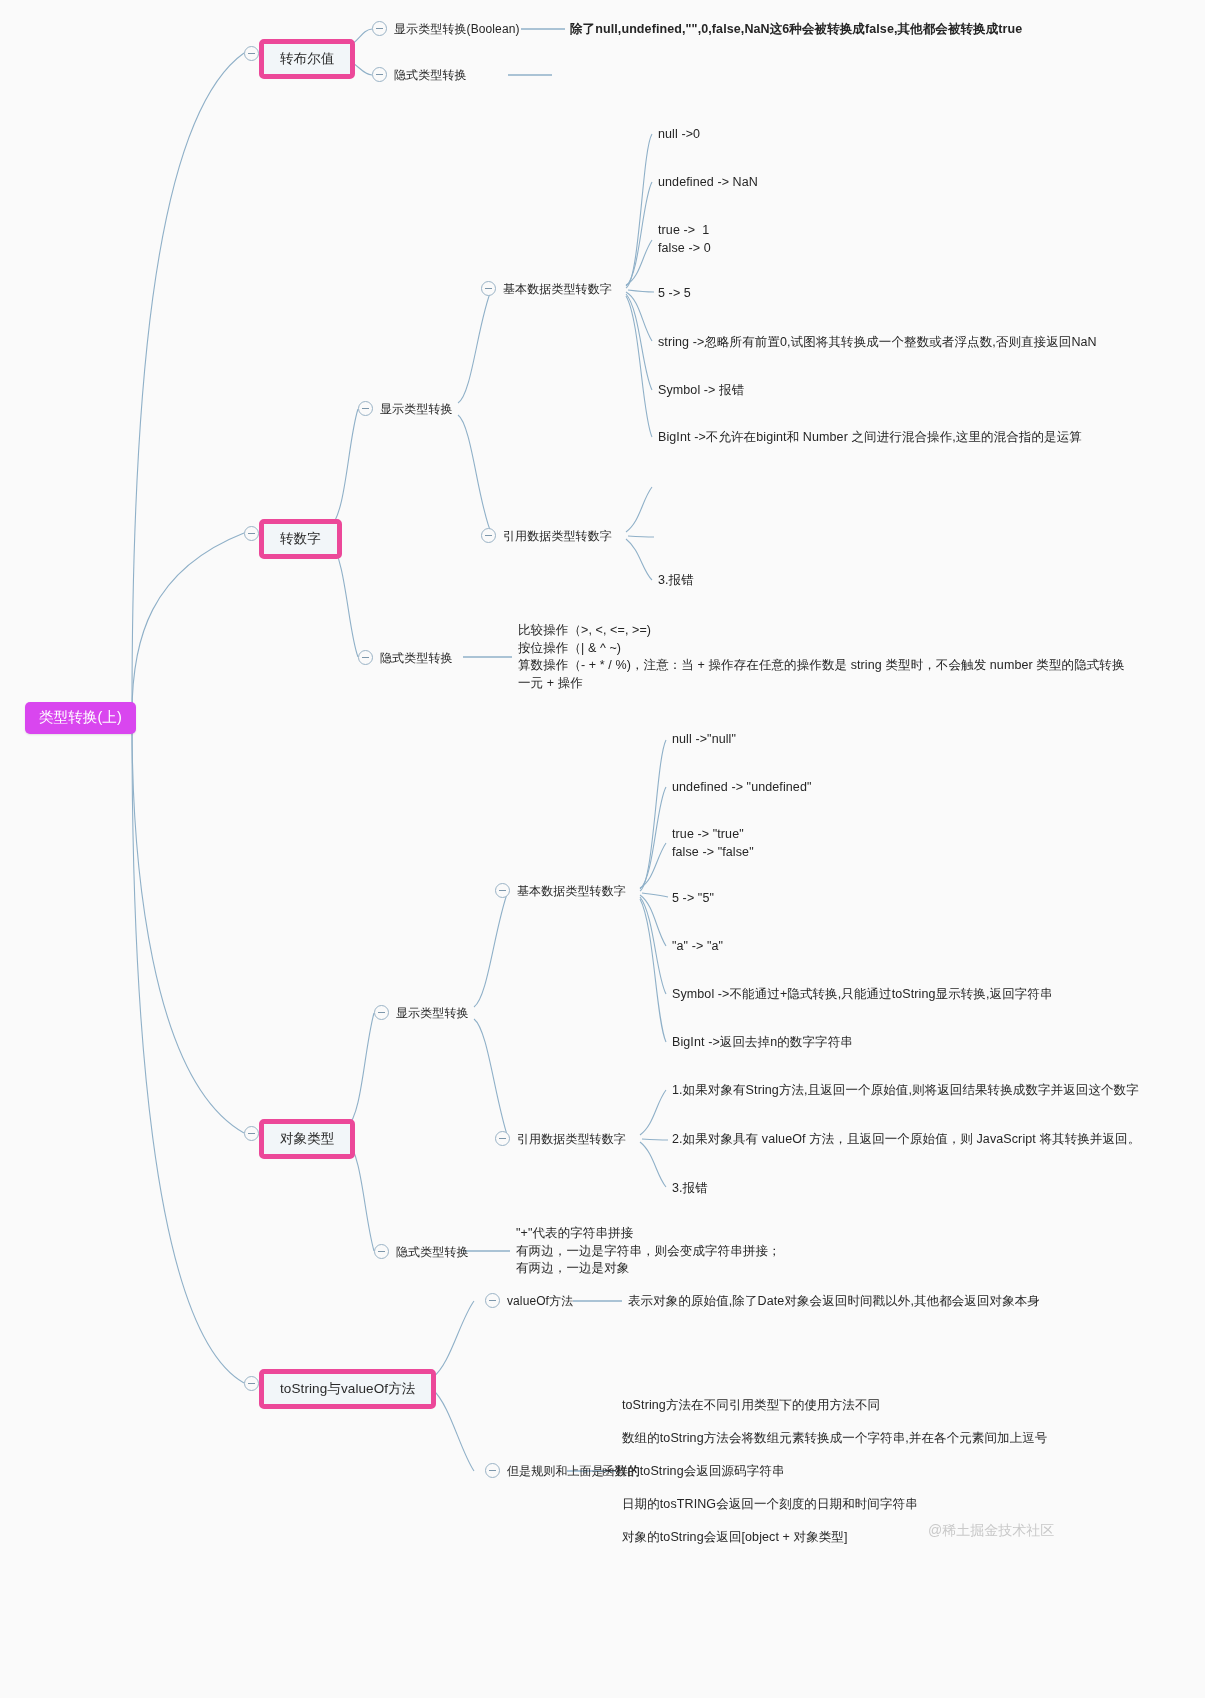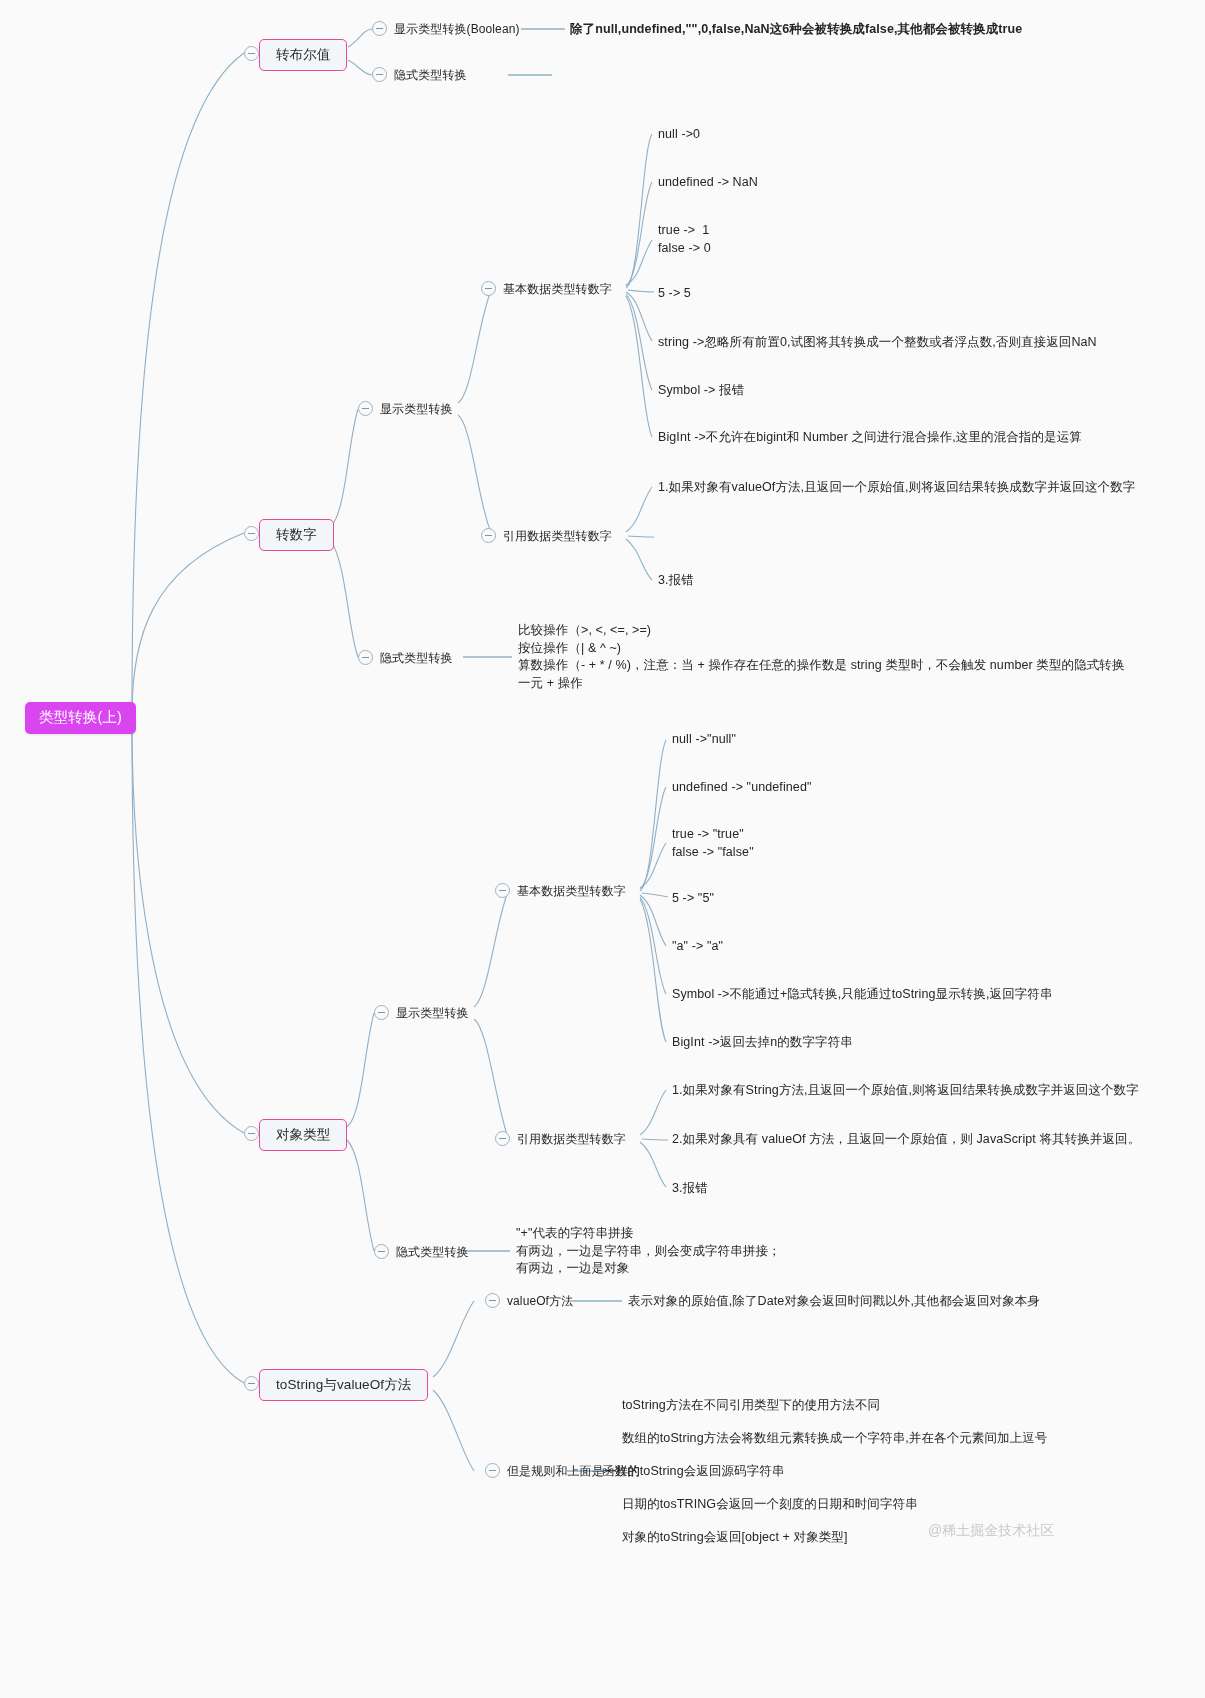--- a/index.html
+++ b/index.html
@@ -36,21 +36,21 @@
     color: #ffffff;
     border-radius: 5px;
     padding: 7px 14px;
     font-size: 14.5px;
     font-weight: normal;
     box-shadow: 0 1px 2px rgba(0,0,0,0.10);
   }
   
   .boxed {
     background: #f2f6f9;
-    border: 1px solid #ec4899;
+    border: 5px solid #ec4899;
     border-radius: 5px;
     padding: 6px 16px;
     font-size: 13.5px;
     color: #2a2a2a;
   }
   
   .toggle {
     position: absolute;
     width: 15px; height: 15px;
     border: 1px solid #9ab3c6;
@@ -168,21 +168,20 @@
   <div class="node leaf multi" style="left:658px; top:222px;">true -&gt;  1
 false -&gt; 0</div>
   <div class="node leaf" style="left:658px; top:285px;">5 -&gt; 5</div>
   <div class="node leaf" style="left:658px; top:334px;">string -&gt;忽略所有前置0,试图将其转换成一个整数或者浮点数,否则直接返回NaN</div>
   <div class="node leaf" style="left:658px; top:382px;">Symbol -&gt; 报错</div>
   <div class="node leaf" style="left:658px; top:429px;">BigInt -&gt;不允许在bigint和 Number 之间进行混合操作,这里的混合指的是运算</div>
 
   <div class="toggle" style="left:481px; top:528px;"></div>
   <div class="node mid" style="left:503px; top:528px;">引用数据类型转数字</div>
 
-  <div class="node leaf" style="left:658px; top:479px;">1.如果对象有valueOf方法,且返回一个原始值,则将返回结果转换成数字并返回这个数字</div>
   <div class="node leaf" style="left:658px; top:572px;">3.报错</div>
 
   <div class="toggle" style="left:358px; top:650px;"></div>
   <div class="node mid" style="left:380px; top:650px;">隐式类型转换</div>
   <div class="node leaf multi" style="left:518px; top:622px;">比较操作（&gt;, &lt;, &lt;=, &gt;=)
 按位操作（| &amp; ^ ~)
 算数操作（- + * / %)，注意：当 + 操作存在任意的操作数是 string 类型时，不会触发 number 类型的隐式转换
 一元 + 操作</div>
 
   <div class="toggle" style="left:244px; top:1126px;"></div>

